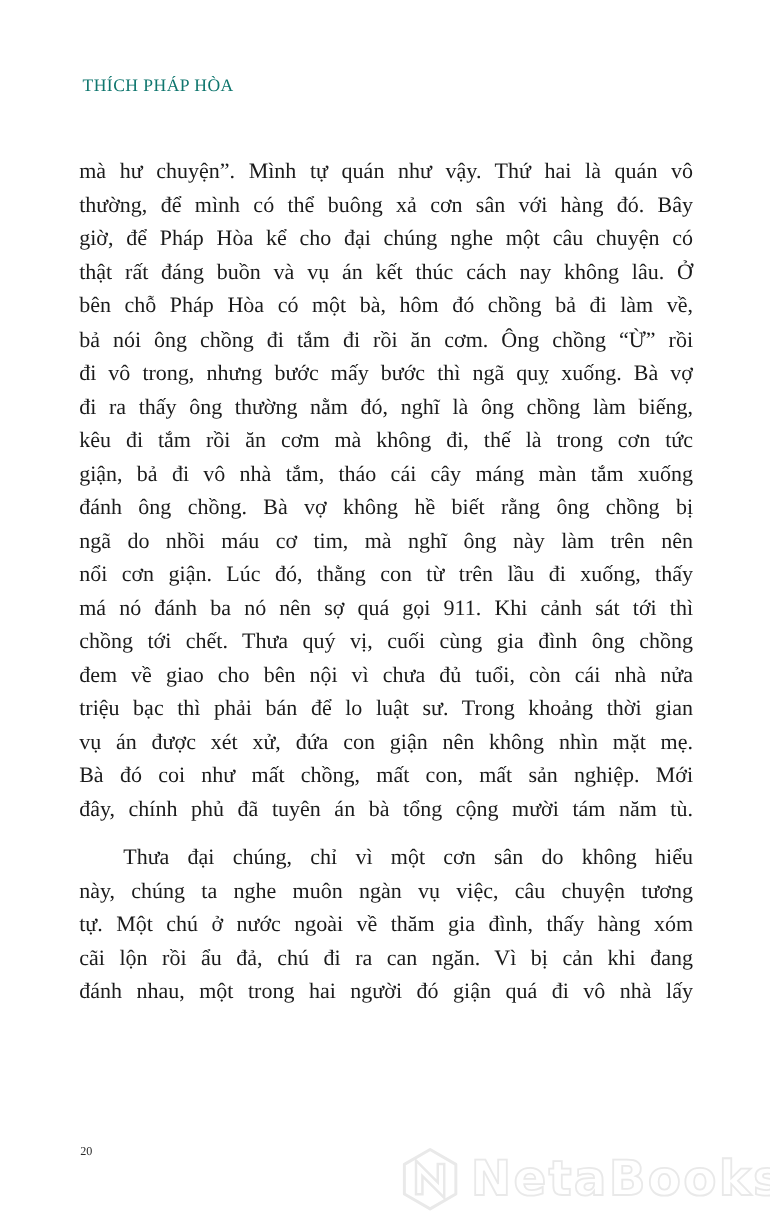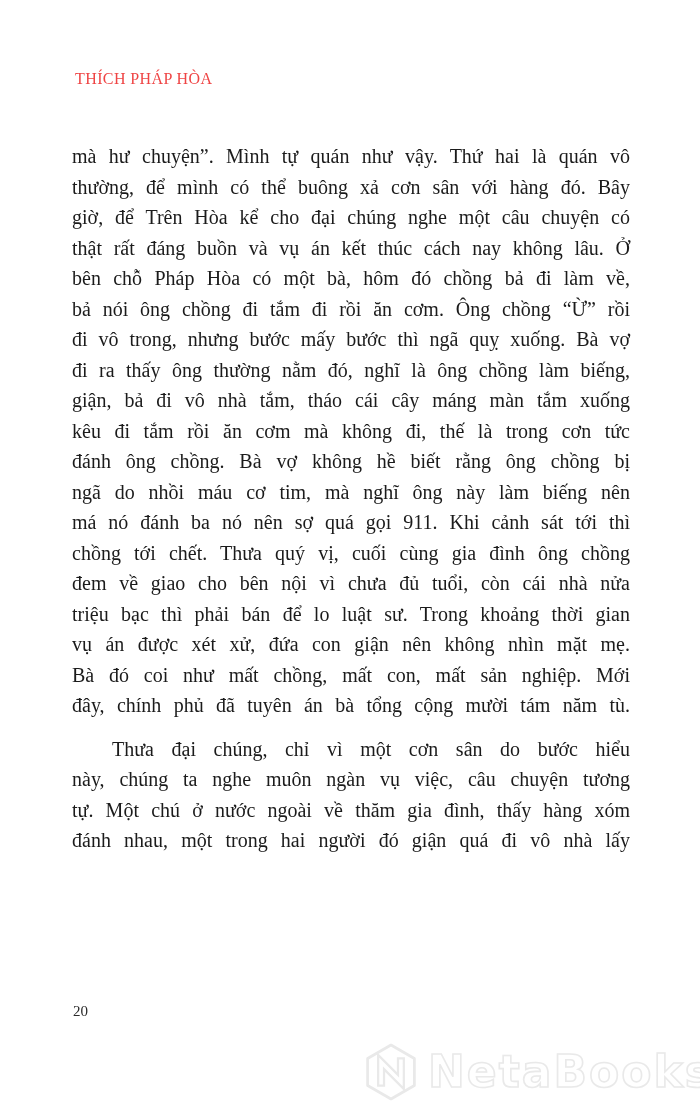--- a/index.html
+++ b/index.html
@@ -13,21 +13,21 @@
     color: #1b1b1b;
   }
   .page { position: absolute; inset: 0; }
 
   .running-head {
     position: absolute;
     left: 75px;
     top: 70px;
     font-size: 16px;
     letter-spacing: 0.4px;
-    color: #ef4444;
+    color: #0f766e;
     white-space: nowrap;
   }
 
   .body-text {
     position: absolute;
     left: 72px;
     top: 141px;
     width: 558px;
   }
   .para { margin: 0; }
@@ -37,22 +37,22 @@
     line-height: 30.5px;
     text-align: justify;
     text-align-last: justify;
     white-space: normal;
   }
   .para.indent-first .line:first-child { padding-left: 40px; }
 
   .page-number {
     position: absolute;
     left: 73px;
-    top: 1003px;
-    font-size: 15px;
+    top: 1041px;
+    font-size: 11px;
     color: #2a2a2a;
   }
 
   .watermark {
     position: absolute;
     left: 364px;
     top: 1042px;
     display: flex;
     align-items: center;
     user-select: none;
@@ -73,42 +73,44 @@
 <body>
 
 <div class="page">
 
   <div class="running-head">THÍCH PHÁP HÒA</div>
 
   <div class="body-text">
       <div class="para">
         <div class="line">mà hư chuyện”. Mình tự quán như vậy. Thứ hai là quán vô</div>
         <div class="line">thường, để mình có thể buông xả cơn sân với hàng đó. Bây</div>
-        <div class="line">giờ, để Trên Hòa kể cho đại chúng nghe một câu chuyện có</div>
+        <div class="line">giờ, để Pháp Hòa kể cho đại chúng nghe một câu chuyện có</div>
         <div class="line">thật rất đáng buồn và vụ án kết thúc cách nay không lâu. Ở</div>
         <div class="line">bên chỗ Pháp Hòa có một bà, hôm đó chồng bả đi làm về,</div>
         <div class="line">bả nói ông chồng đi tắm đi rồi ăn cơm. Ông chồng “Ừ” rồi</div>
         <div class="line">đi vô trong, nhưng bước mấy bước thì ngã quỵ xuống. Bà vợ</div>
         <div class="line">đi ra thấy ông thường nằm đó, nghĩ là ông chồng làm biếng,</div>
+        <div class="line">kêu đi tắm rồi ăn cơm mà không đi, thế là trong cơn tức</div>
         <div class="line">giận, bả đi vô nhà tắm, tháo cái cây máng màn tắm xuống</div>
-        <div class="line">kêu đi tắm rồi ăn cơm mà không đi, thế là trong cơn tức</div>
         <div class="line">đánh ông chồng. Bà vợ không hề biết rằng ông chồng bị</div>
-        <div class="line">ngã do nhồi máu cơ tim, mà nghĩ ông này làm biếng nên</div>
+        <div class="line">ngã do nhồi máu cơ tim, mà nghĩ ông này làm trên nên</div>
+        <div class="line">nổi cơn giận. Lúc đó, thằng con từ trên lầu đi xuống, thấy</div>
         <div class="line">má nó đánh ba nó nên sợ quá gọi 911. Khi cảnh sát tới thì</div>
         <div class="line">chồng tới chết. Thưa quý vị, cuối cùng gia đình ông chồng</div>
         <div class="line">đem về giao cho bên nội vì chưa đủ tuổi, còn cái nhà nửa</div>
         <div class="line">triệu bạc thì phải bán để lo luật sư. Trong khoảng thời gian</div>
         <div class="line">vụ án được xét xử, đứa con giận nên không nhìn mặt mẹ.</div>
         <div class="line">Bà đó coi như mất chồng, mất con, mất sản nghiệp. Mới</div>
         <div class="line">đây, chính phủ đã tuyên án bà tổng cộng mười tám năm tù.</div>
       </div>
       <div class="para indent-first">
-        <div class="line">Thưa đại chúng, chỉ vì một cơn sân do bước hiểu</div>
+        <div class="line">Thưa đại chúng, chỉ vì một cơn sân do không hiểu</div>
         <div class="line">này, chúng ta nghe muôn ngàn vụ việc, câu chuyện tương</div>
         <div class="line">tự. Một chú ở nước ngoài về thăm gia đình, thấy hàng xóm</div>
+        <div class="line">cãi lộn rồi ẩu đả, chú đi ra can ngăn. Vì bị cản khi đang</div>
         <div class="line">đánh nhau, một trong hai người đó giận quá đi vô nhà lấy</div>
       </div>
     </div>
 
   <div class="page-number">20</div>
 
   <div class="watermark">
     <svg class="wm-hex" width="54" height="60" viewBox="0 0 60 66" aria-hidden="true">
       <polygon points="30,3 56,18 56,48 30,63 4,48 4,18" fill="none" stroke="#e9e9e9" stroke-width="3" stroke-linejoin="round"></polygon>
       <polyline points="19,45 19,22 41,44 41,21" fill="none" stroke="#e9e9e9" stroke-width="9" stroke-linecap="square" stroke-linejoin="miter"></polyline>

